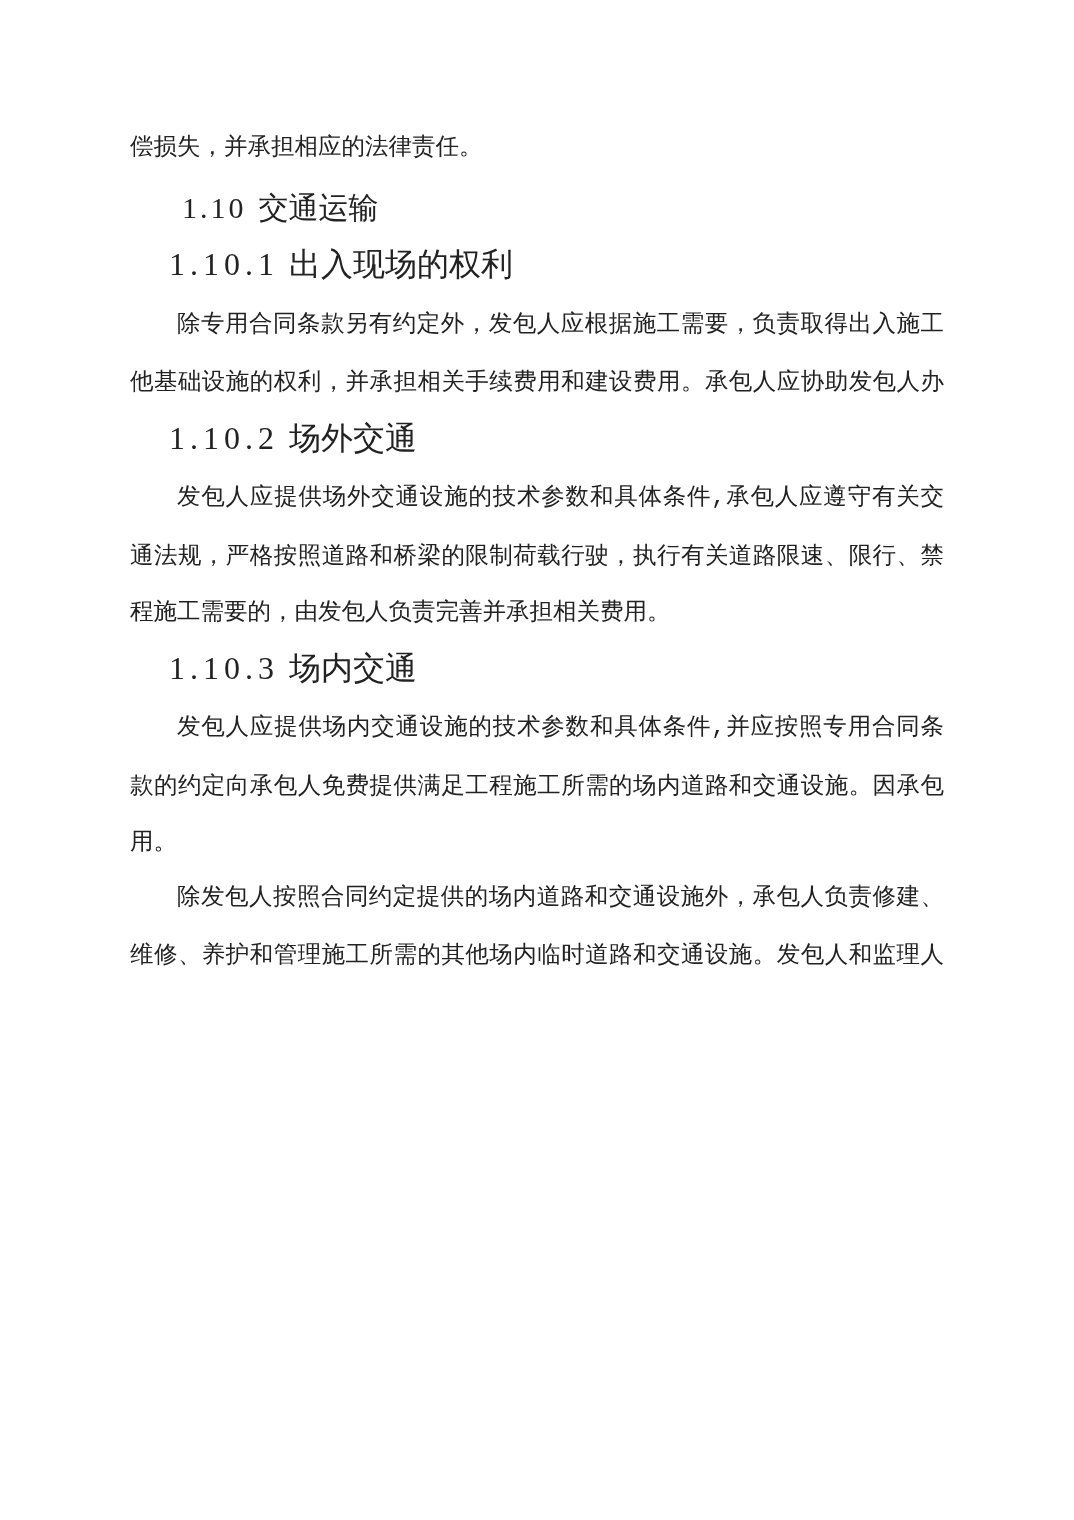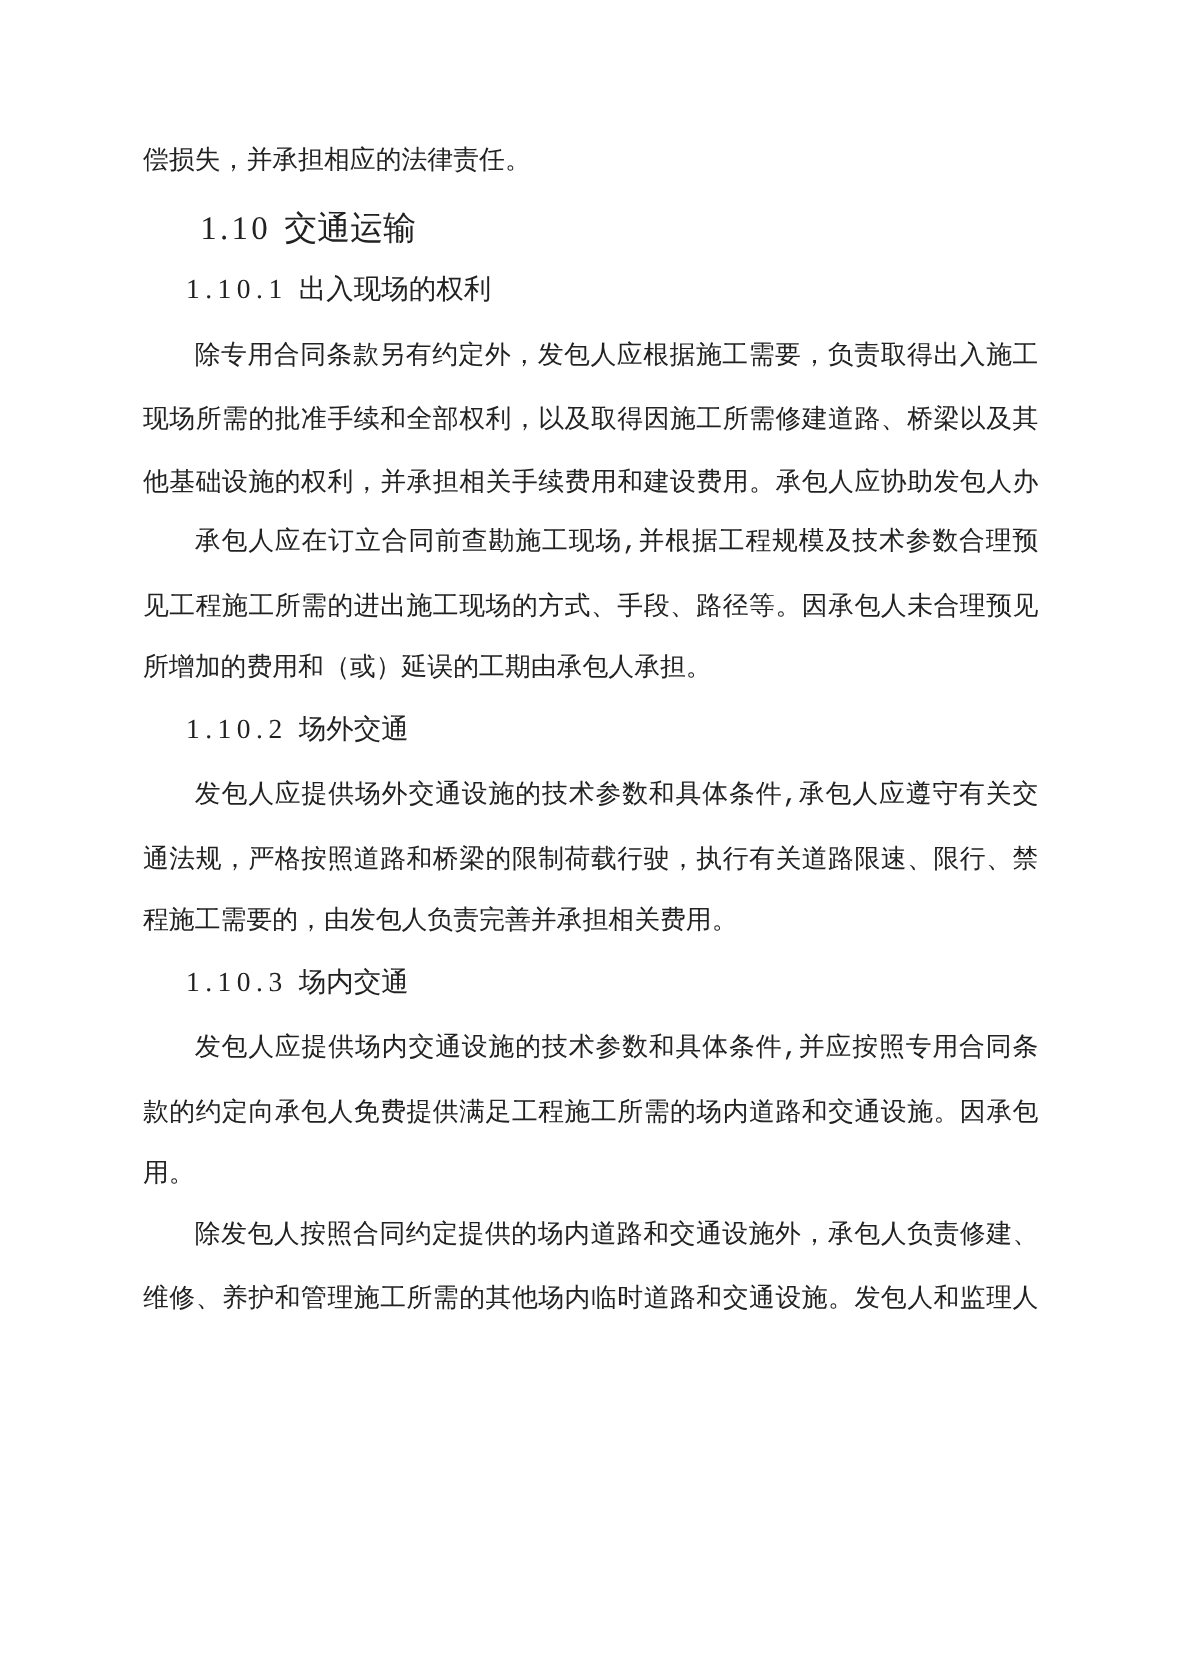--- a/index.html
+++ b/index.html
@@ -47,47 +47,41 @@
     white-space: nowrap;
   }
   .heading-1 .hnum {
     letter-spacing: 3px;
     margin-right: 12px;
   }
   .heading-2 {
     height: 56.5px;
     line-height: 56.5px;
     margin: 0 0 4px 39px;
-    font-size: 25px;
+    font-size: 32px;
     white-space: nowrap;
   }
   .heading-2 .hnum {
     letter-spacing: 5px;
     margin-right: 10px;
   }
 </style>
 </head>
 <body>
 
 <div class="page">
   <div class="content" id="doc-content">
       <div class="para">
         <div class="line last">偿损失，并承担相应的法律责任。</div>
       </div>
       <div class="heading-1"><span class="hnum">1.10</span><span class="htitle">交通运输</span></div>
       <div class="heading-2"><span class="hnum">1.10.1</span><span class="htitle">出入现场的权利</span></div>
       <div class="para">
         <div class="line first">除专用合同条款另有约定外，发包人应根据施工需要，负责取得出入施工</div>
-        <div class="line">现场所需的批准手续和全部权利，以及取得因施工所需修建道路、桥梁以及其</div>
         <div class="line">他基础设施的权利，并承担相关手续费用和建设费用。承包人应协助发包人办</div>
-      </div>
-      <div class="para">
-        <div class="line first">承包人应在订立合同前查勘施工现场,并根据工程规模及技术参数合理预</div>
-        <div class="line">见工程施工所需的进出施工现场的方式、手段、路径等。因承包人未合理预见</div>
-        <div class="line last">所增加的费用和（或）延误的工期由承包人承担。</div>
       </div>
       <div class="heading-2"><span class="hnum">1.10.2</span><span class="htitle">场外交通</span></div>
       <div class="para">
         <div class="line first">发包人应提供场外交通设施的技术参数和具体条件,承包人应遵守有关交</div>
         <div class="line">通法规，严格按照道路和桥梁的限制荷载行驶，执行有关道路限速、限行、禁</div>
         <div class="line last">程施工需要的，由发包人负责完善并承担相关费用。</div>
       </div>
       <div class="heading-2"><span class="hnum">1.10.3</span><span class="htitle">场内交通</span></div>
       <div class="para">
         <div class="line first">发包人应提供场内交通设施的技术参数和具体条件,并应按照专用合同条</div>

